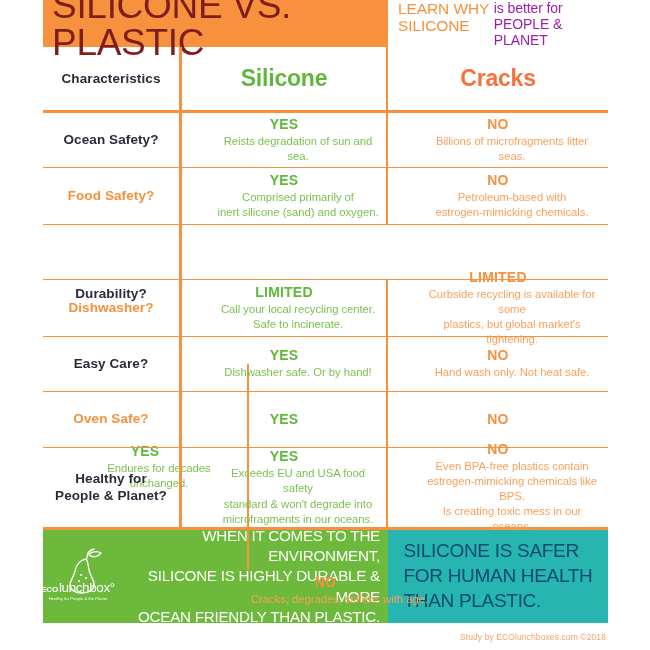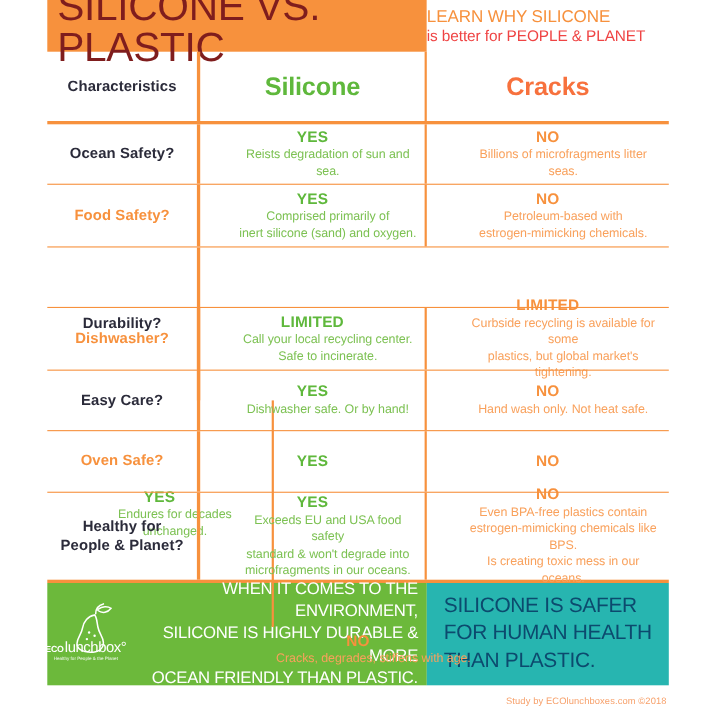--- a/index.html
+++ b/index.html
@@ -41,33 +41,33 @@
     font-size: 37px;
     font-weight: 400;
     letter-spacing: -0.3px;
     line-height: 1;
     font-family: "Liberation Sans", sans-serif;
   }
   .header-sub {
     flex: 1;
     background: #ffffff;
     display: flex;
-    flex-direction: column;
-    justify-content: center;
+    flex-direction: row;
+    padding-left: 10px;
     box-sizing: border-box;
   }
   .header-sub-line1 {
     color: #F7913D;
     font-size: 15.5px;
     font-weight: 400;
     line-height: 1.1;
     letter-spacing: -0.1px;
   }
   .header-sub-line2 {
-    color: #ef4444;
+    color: #a21caf;
     font-size: 14px;
     font-weight: 400;
     line-height: 1.15;
     letter-spacing: -0.1px;
   }
 
   
   .table {
     width: 100%;
     position: relative;

